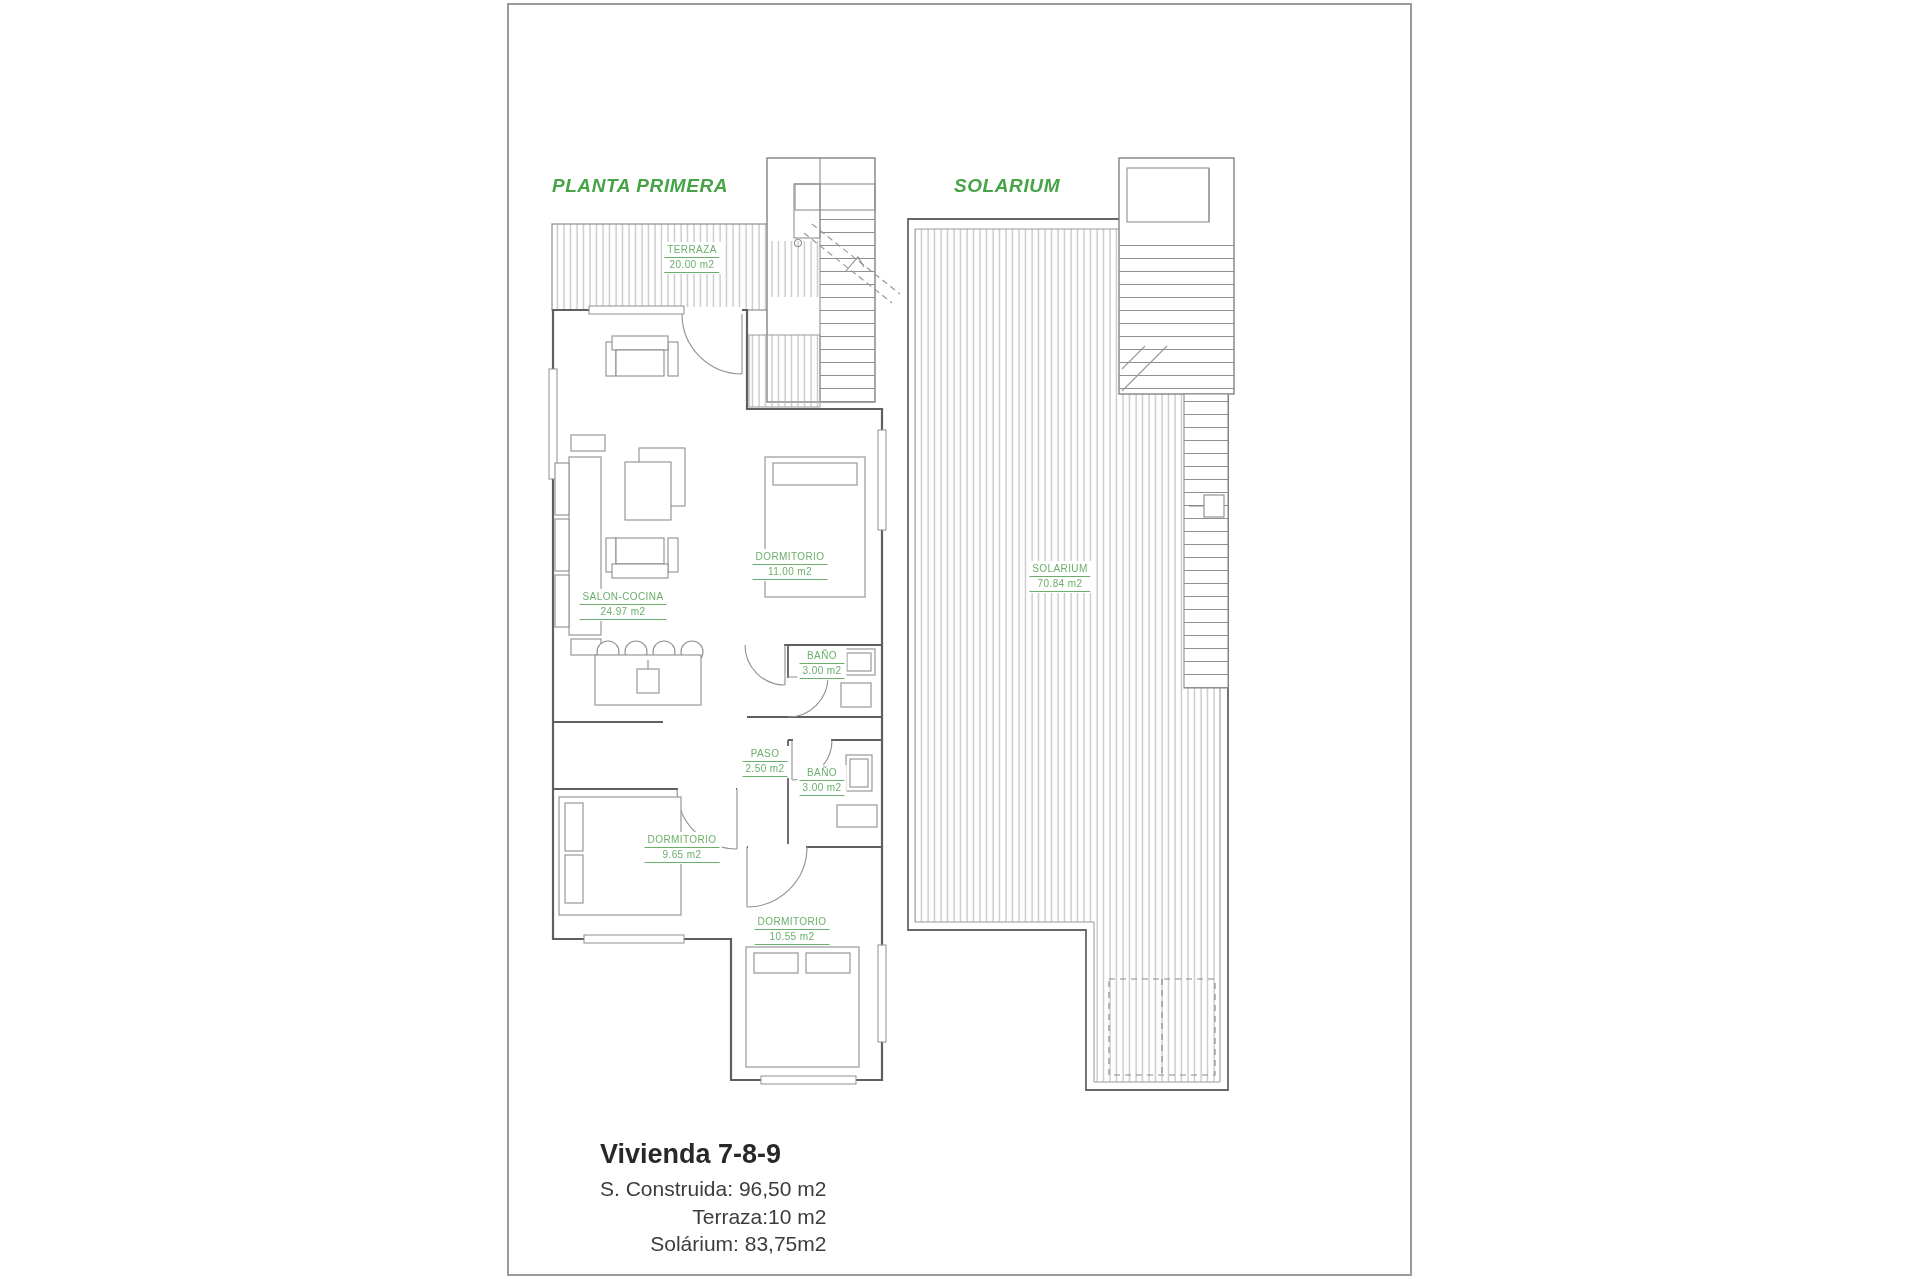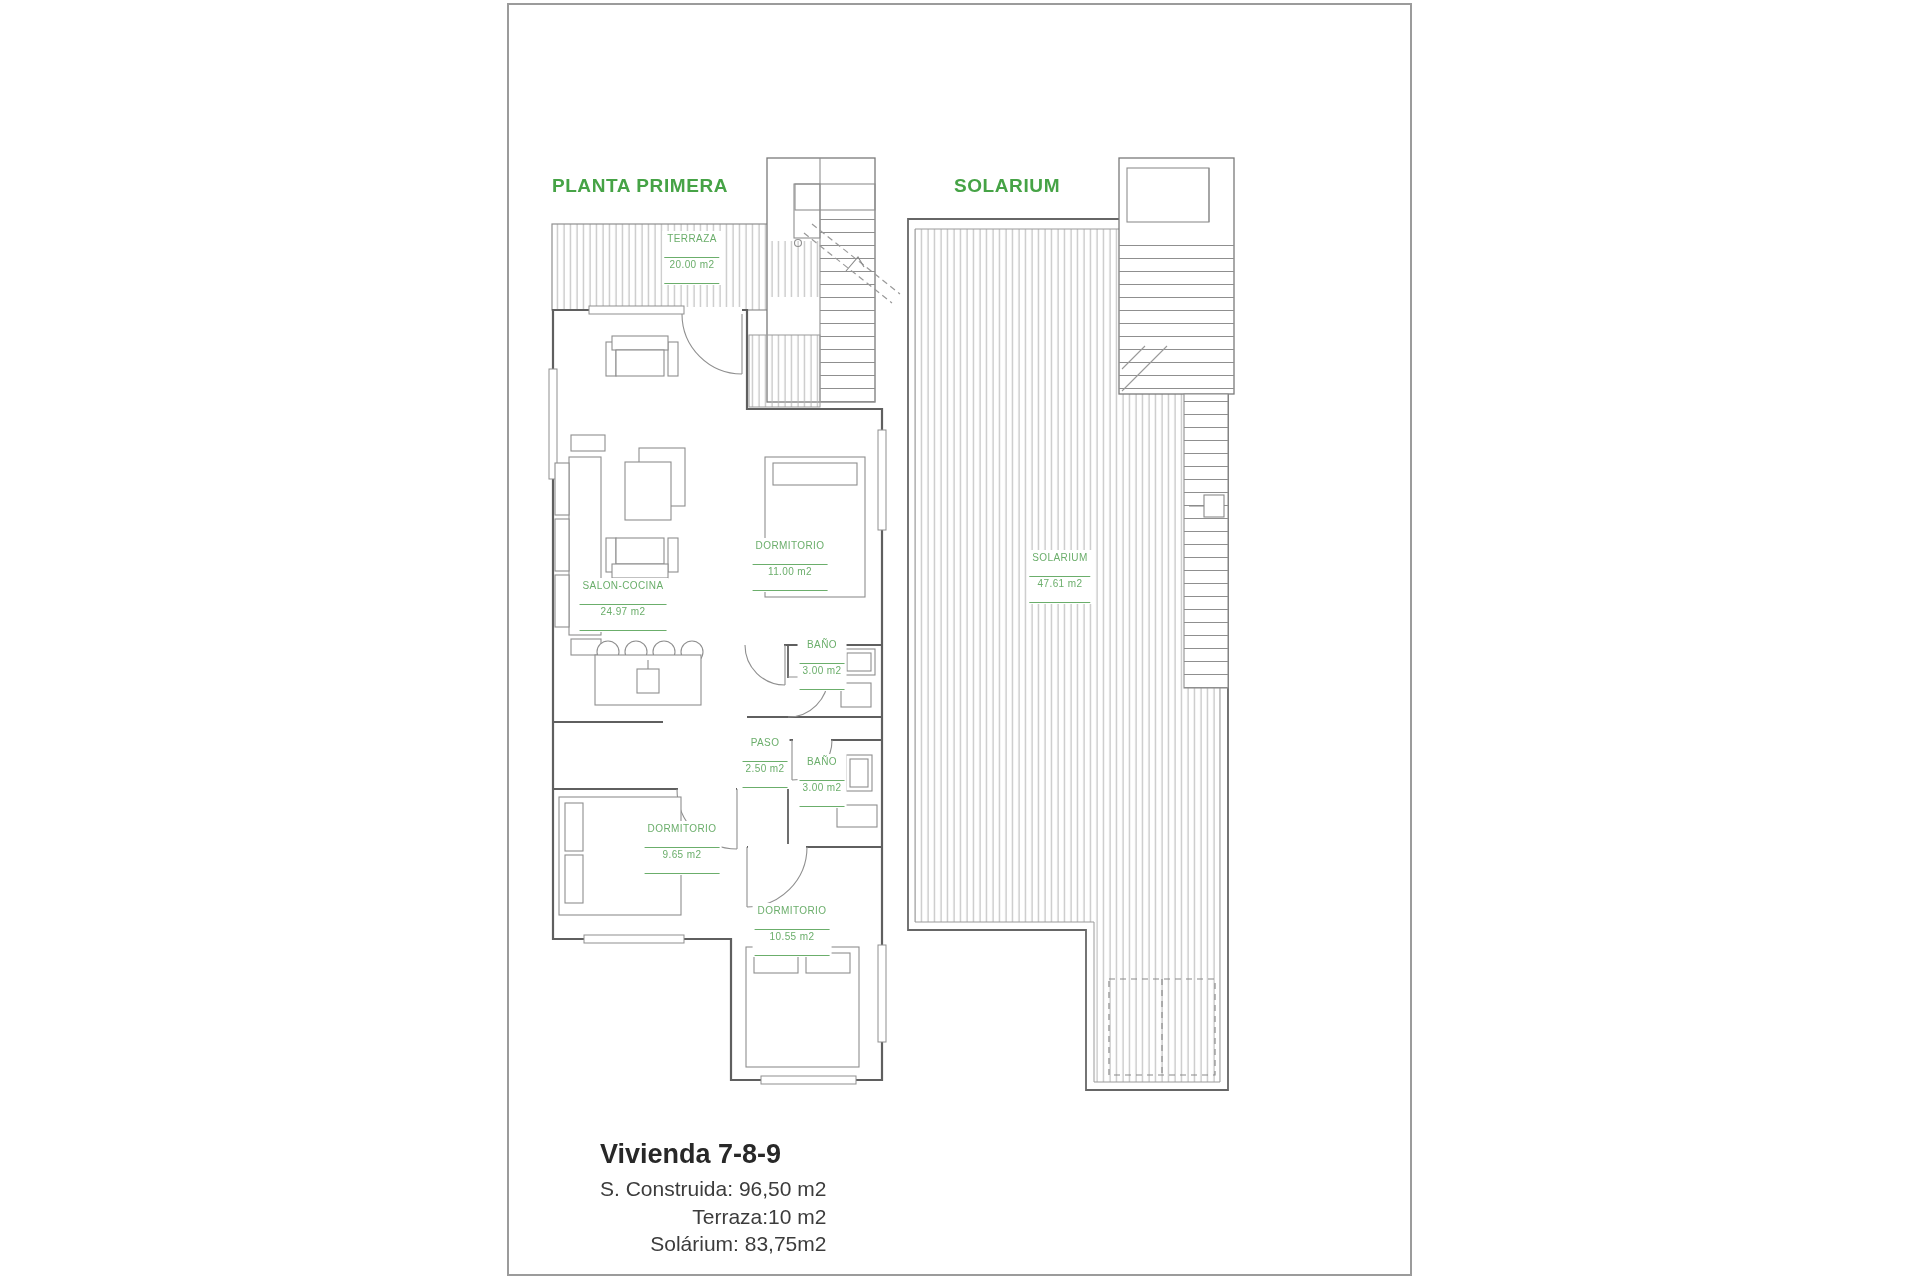--- a/index.html
+++ b/index.html
@@ -1,25 +1,25 @@
 <!DOCTYPE html>
 <html><head>
 <meta charset="utf-8">
 <style>
   html,body{margin:0;padding:0;width:1920px;height:1280px;background:#ffffff;
     font-family:"Liberation Sans",sans-serif;}
   #sheet{position:absolute;left:507px;top:3px;width:901px;height:1269px;
     border:2px solid #9b9b9b;background:#ffffff;}
   #plan-svg{position:absolute;left:0;top:0;width:901px;height:1269px;}
   .plan-title{position:absolute;transform:translateX(-50%);white-space:nowrap;
-    font-weight:bold;font-size:19px;letter-spacing:.6px;color:#46a346;}
+    font-weight:bold;font-style:italic;font-size:19px;letter-spacing:.6px;color:#46a346;}
   .room-label{position:absolute;transform:translate(-50%,-50%);text-align:center;
     color:#6bae6b;background:#ffffff;font-size:10px;letter-spacing:.4px;
     line-height:1.3;padding:1px 2px;white-space:nowrap;}
-  .rl-line{display:block;border-bottom:1px solid currentColor;padding:0 3px 12px;}
+  .rl-line{display:block;border-bottom:1px solid currentColor;padding:0 3px 1px;}
   #footer{position:absolute;left:91px;top:1098px;color:#3c3c3c;}
   #footer .footer-title{font-size:27px;font-weight:bold;color:#282828;margin-bottom:5px;margin-top:36px;}
   #footer .footer-line{font-size:21px;line-height:1.32;text-align:right;}
 </style>
 </head>
 <body>
 
 <div id="sheet">
 
   <svg id="plan-svg" viewBox="0 0 901 1269" preserveAspectRatio="none">
@@ -204,21 +204,21 @@
   <div class="room-label" style="left:173px;top:843px">
     <span class="rl-line">DORMITORIO</span>
     <span class="rl-line">9.65 m2</span>
   </div>
   <div class="room-label" style="left:283px;top:925px">
     <span class="rl-line">DORMITORIO</span>
     <span class="rl-line">10.55 m2</span>
   </div>
   <div class="room-label" style="left:551px;top:572px">
     <span class="rl-line">SOLARIUM</span>
-    <span class="rl-line">47.61 m2</span>
+    <span class="rl-line">70.84 m2</span>
   </div>
 
   <div id="footer">
     <div class="footer-title">Vivienda 7-8-9</div>
     <div class="footer-line">S. Construida: 96,50 m2</div>
     <div class="footer-line">Terraza:10 m2</div>
     <div class="footer-line">Solárium: 83,75m2</div>
   </div>
 
 </div>

